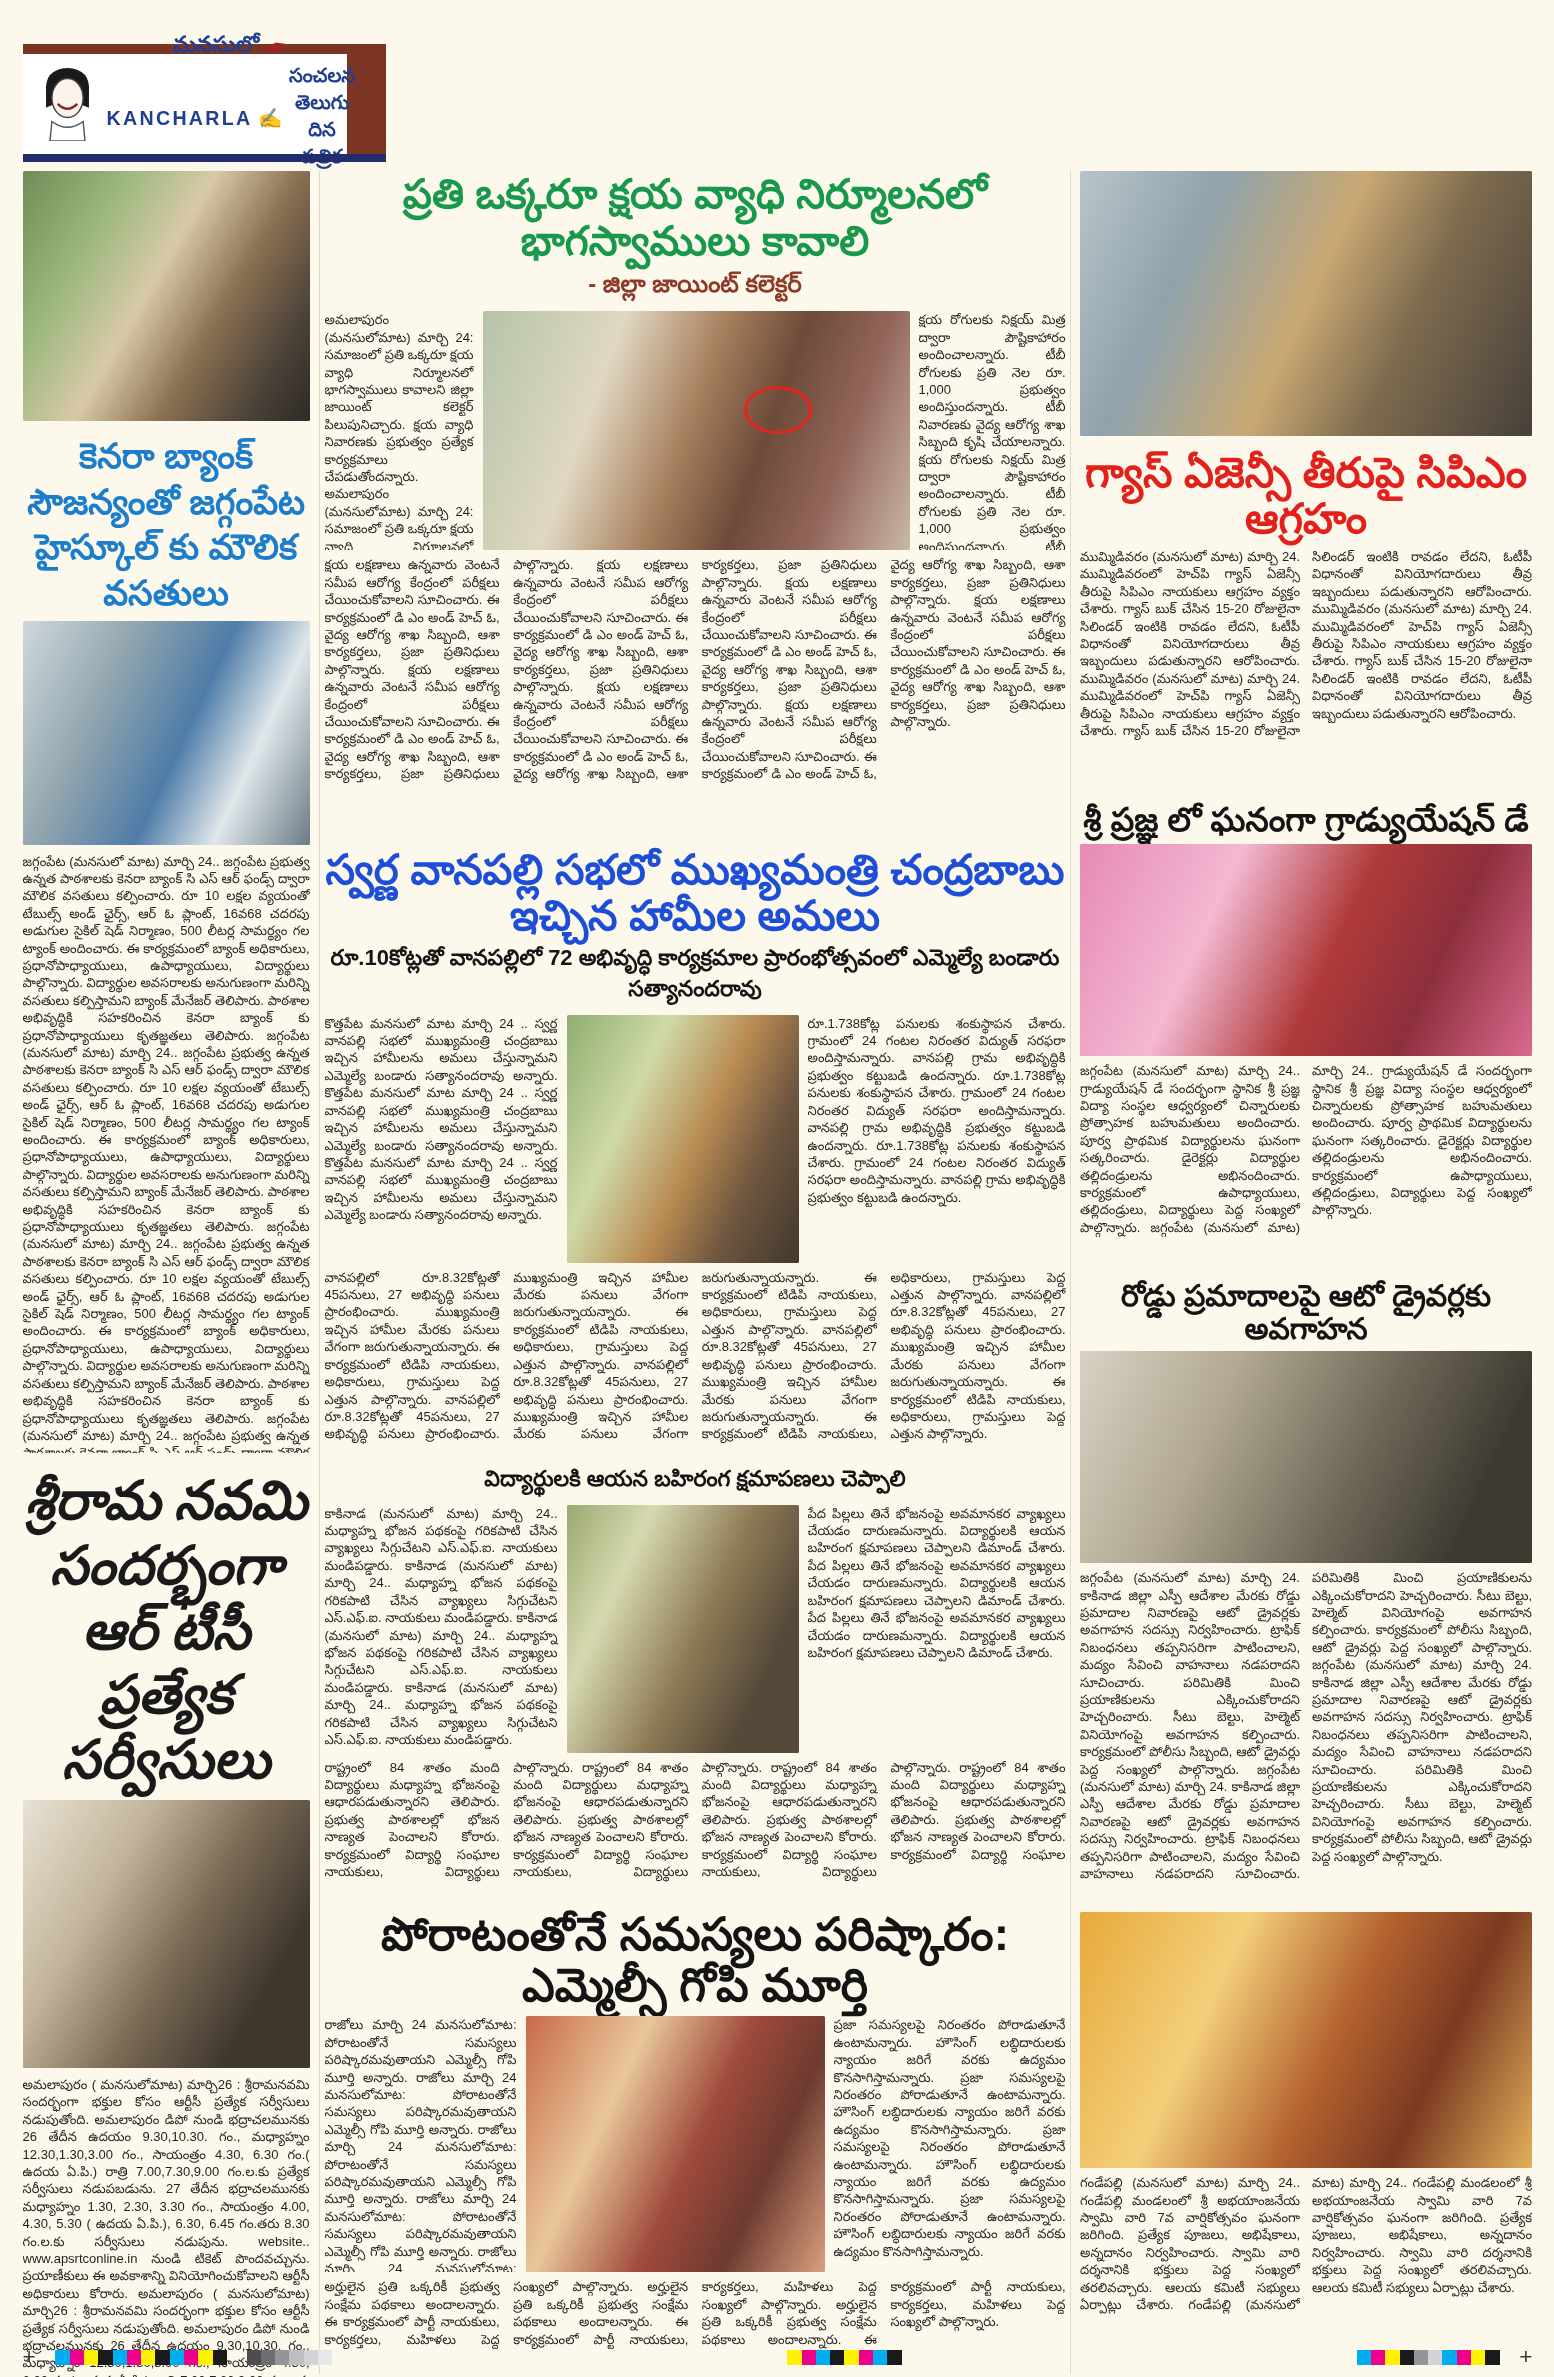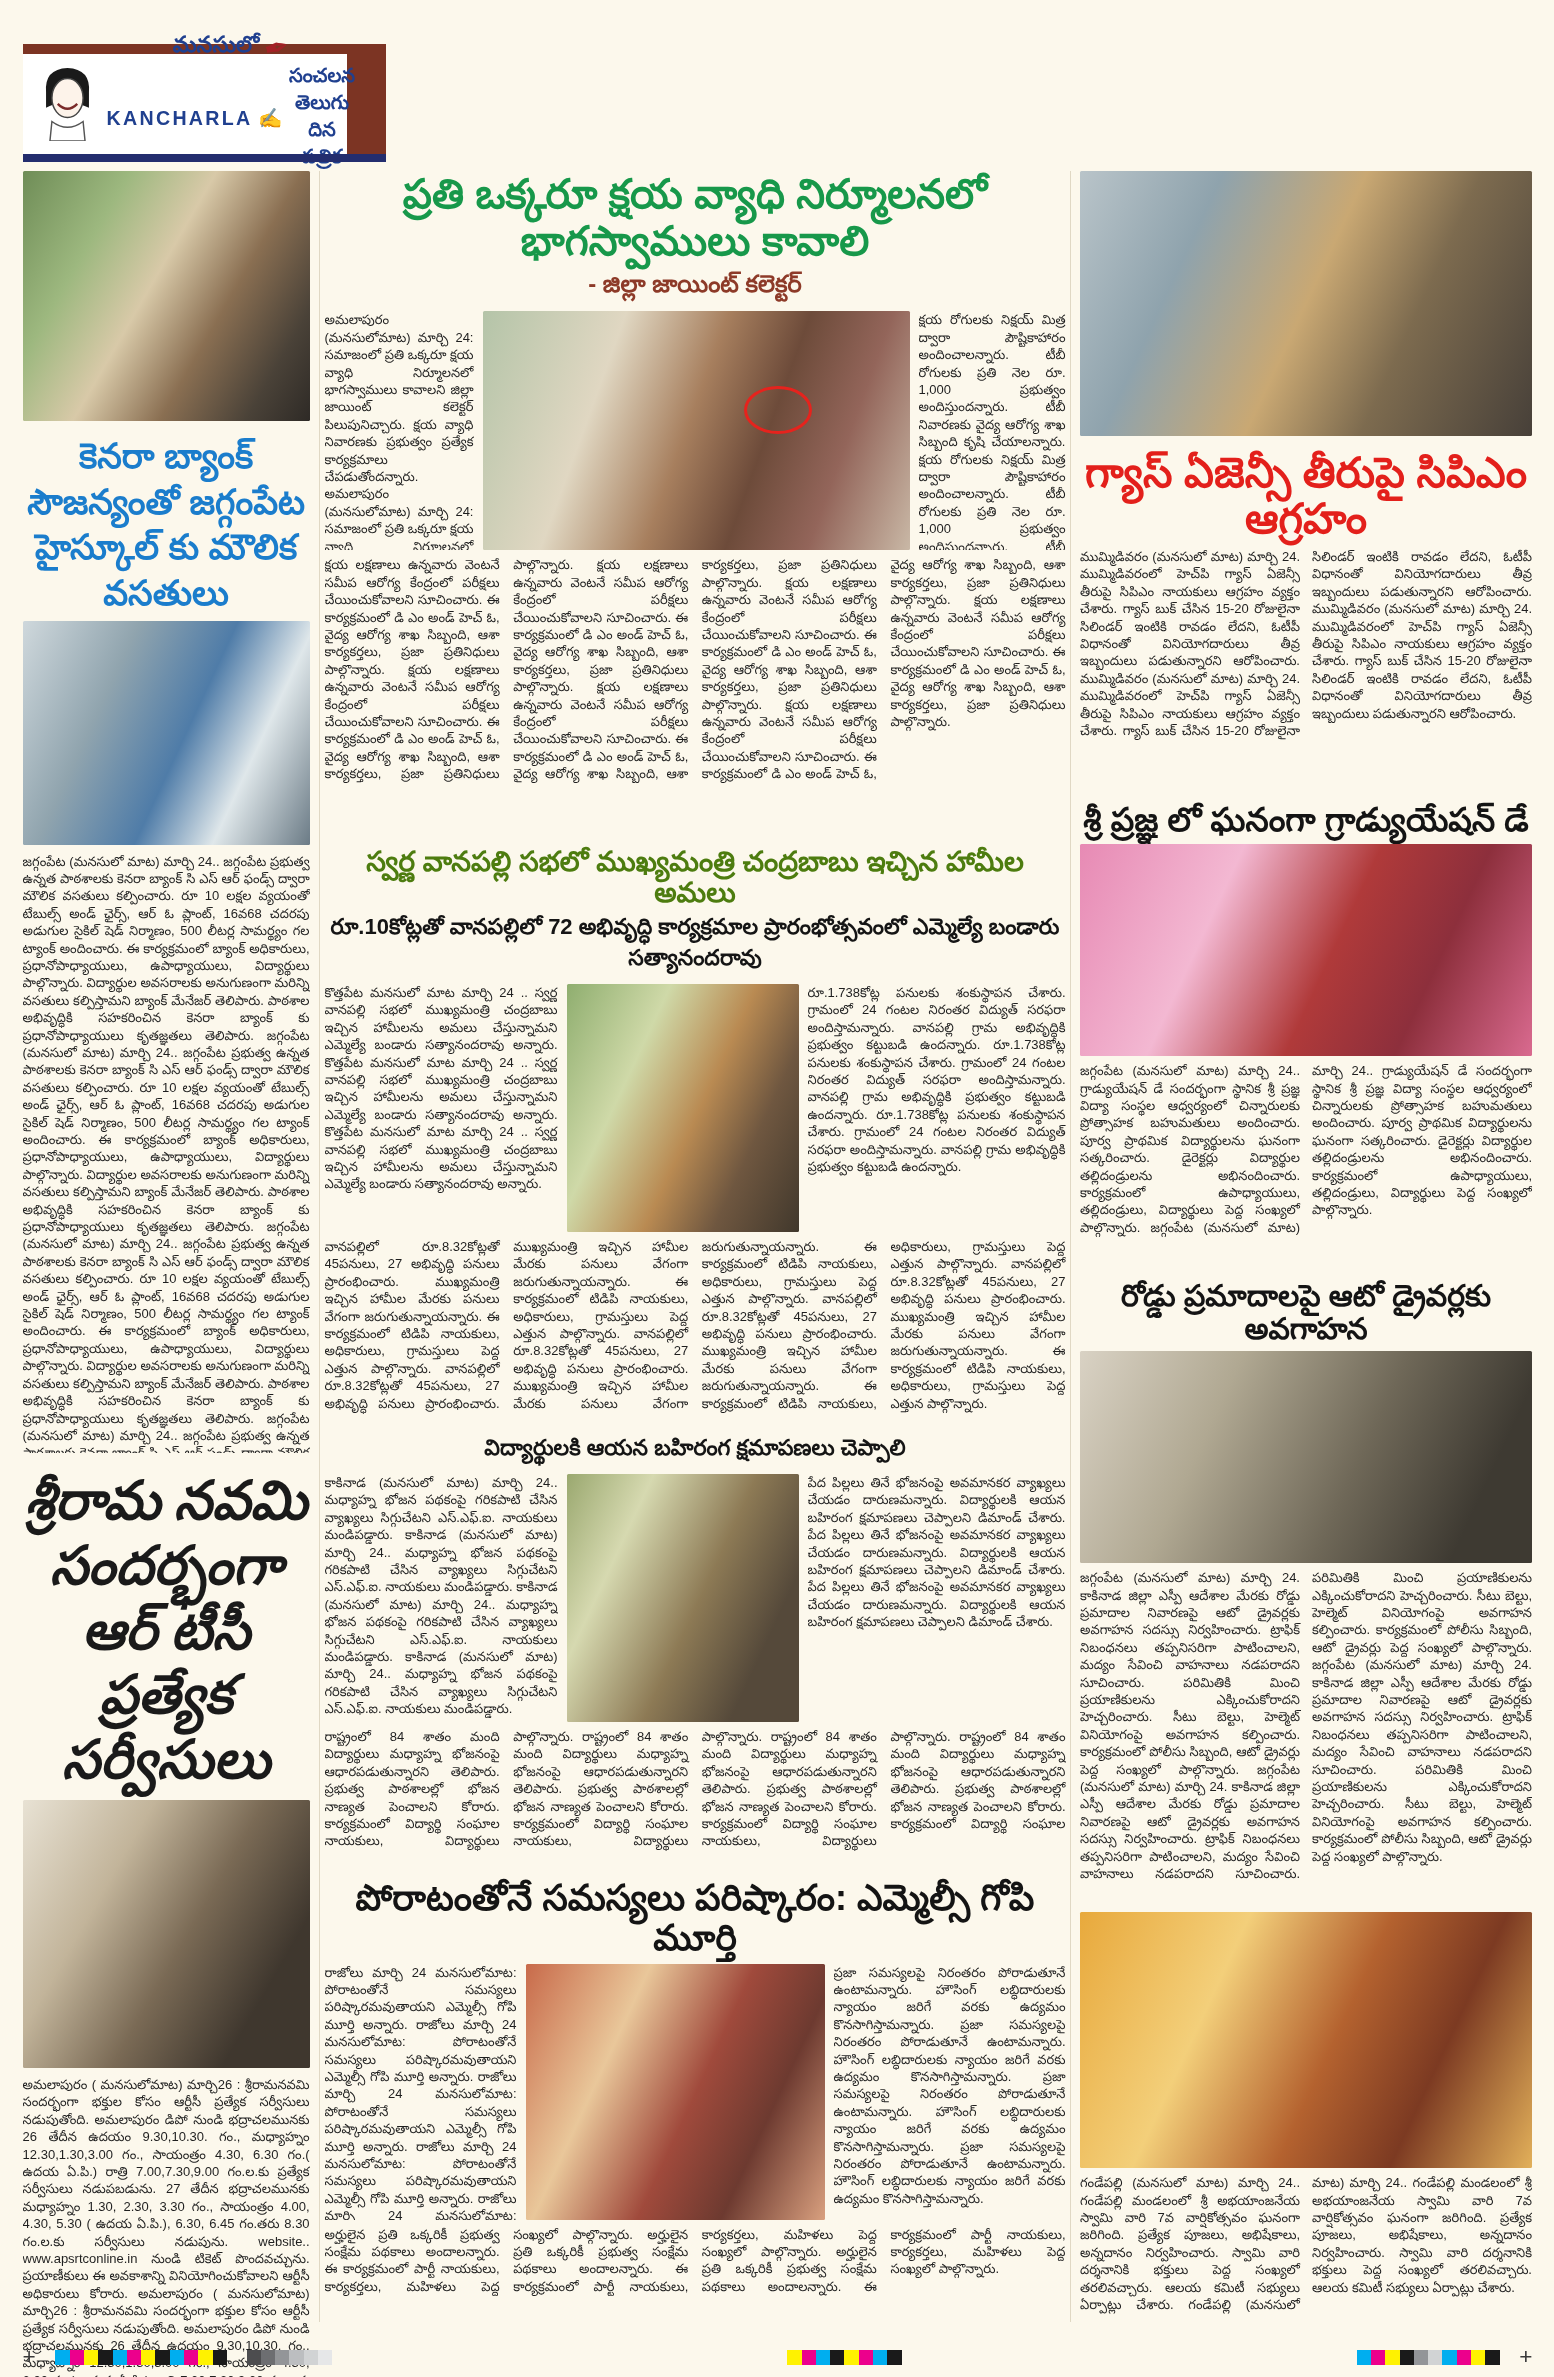--- a/index.html
+++ b/index.html
@@ -49,21 +49,21 @@
   .ph-grad    { background:linear-gradient(115deg,#e78ab4,#f3b8d2 30%,#b03a3a 55%,#8d2f3c 75%,#d96a8f); }
   .ph-room    { background:linear-gradient(115deg,#d9d2c4,#b0a892 30%,#6f6858 60%,#3e3a32 85%); }
   .ph-temple  { background:linear-gradient(115deg,#e8a93c,#f3cf7a 30%,#b4622f 55%,#7c3a22 75%,#e2b05a); }
   .red-circle { position:absolute; right:98px; top:75px; width:68px; height:48px; border:3px solid #e6231d; border-radius:50%; }
   
   .h-green  { color:#17984a; font-size:41px; font-weight:bold; text-align:center; line-height:1.15; }
   .h-maroon { color:#8d3a28; font-size:24px; font-weight:bold; text-align:center; margin:4.5px 0 7.5px; }
   .h-blue-left { color:#1b7dcc; font-size:35px; font-weight:bold; text-align:center; line-height:1.3; padding:6px 0; }
   .h-red    { color:#e3201b; font-size:42px; font-weight:bold; text-align:center; line-height:1.1; padding:7.5px 0 6px; }
   .h-black  { color:#141414; font-size:33px; font-weight:bold; text-align:center; line-height:1.1; padding:6px 0; }
-  .h-magenta{ color:#4d7c0f; font-size:28px; font-weight:bold; text-align:center; line-height:1.1; margin-top:10.5px; }
+  .h-magenta{ color:#1d4ed8; font-size:42px; font-weight:bold; text-align:center; line-height:1.1; margin-top:10.5px; }
   .h-blue2  { color:#1470b4; font-size:39px; font-weight:bold; text-align:center; line-height:1.1; margin-top:10.5px; }
   .h-script { font-family:"Liberation Serif", serif; font-style:italic; font-weight:bold; font-size:54px; color:#1a1a1a; text-align:center; line-height:1.2; padding:10.5px 0 7.5px; }
   .subhead  { color:#151515; font-size:22px; font-weight:bold; text-align:center; margin:6px 0 7.5px; }
   
   .body-txt { font-size:13px; line-height:1.34; text-align:justify; color:#1f1f1f; overflow:hidden; }
   .cols2 { column-count:2; column-gap:12px; }
   .cols4 { column-count:4; column-gap:13.5px; }
   .art-row { display:flex; gap:9px; margin-bottom:6px; }
   .mb8 { margin-bottom:6px; } .mb10 { margin-bottom:7.5px; } .mb14 { margin-bottom:10.5px; }
   .center-rule { border-left:0.8px solid #e0d8c4; border-right:0.8px solid #e0d8c4; }
@@ -142,21 +142,21 @@
       <div class="subhead">విద్యార్థులకి ఆయన బహిరంగ క్షమాపణలు చెప్పాలి</div>
       <div class="art-row" style="height:248px;">
         <div class="body-txt" style="flex:0 0 233px;">కాకినాడ (మనసులో మాట) మార్చి 24.. మధ్యాహ్న భోజన పథకంపై గరికపాటి చేసిన వ్యాఖ్యలు సిగ్గుచేటని ఎస్.ఎఫ్.ఐ. నాయకులు మండిపడ్డారు. కాకినాడ (మనసులో మాట) మార్చి 24.. మధ్యాహ్న భోజన పథకంపై గరికపాటి చేసిన వ్యాఖ్యలు సిగ్గుచేటని ఎస్.ఎఫ్.ఐ. నాయకులు మండిపడ్డారు. కాకినాడ (మనసులో మాట) మార్చి 24.. మధ్యాహ్న భోజన పథకంపై గరికపాటి చేసిన వ్యాఖ్యలు సిగ్గుచేటని ఎస్.ఎఫ్.ఐ. నాయకులు మండిపడ్డారు. కాకినాడ (మనసులో మాట) మార్చి 24.. మధ్యాహ్న భోజన పథకంపై గరికపాటి చేసిన వ్యాఖ్యలు సిగ్గుచేటని ఎస్.ఎఫ్.ఐ. నాయకులు మండిపడ్డారు.</div>
         <div class="photo ph-crowd" style="flex:0 0 232px; height:248px;"></div>
         <div class="body-txt" style="flex:1;">పేద పిల్లలు తినే భోజనంపై అవమానకర వ్యాఖ్యలు చేయడం దారుణమన్నారు. విద్యార్థులకి ఆయన బహిరంగ క్షమాపణలు చెప్పాలని డిమాండ్ చేశారు. పేద పిల్లలు తినే భోజనంపై అవమానకర వ్యాఖ్యలు చేయడం దారుణమన్నారు. విద్యార్థులకి ఆయన బహిరంగ క్షమాపణలు చెప్పాలని డిమాండ్ చేశారు. పేద పిల్లలు తినే భోజనంపై అవమానకర వ్యాఖ్యలు చేయడం దారుణమన్నారు. విద్యార్థులకి ఆయన బహిరంగ క్షమాపణలు చెప్పాలని డిమాండ్ చేశారు.</div>
       </div>
       <div class="body-txt cols4 mb14" style="height:134px;">రాష్ట్రంలో 84 శాతం మంది విద్యార్థులు మధ్యాహ్న భోజనంపై ఆధారపడుతున్నారని తెలిపారు. ప్రభుత్వ పాఠశాలల్లో భోజన నాణ్యత పెంచాలని కోరారు. కార్యక్రమంలో విద్యార్థి సంఘాల నాయకులు, విద్యార్థులు పాల్గొన్నారు. రాష్ట్రంలో 84 శాతం మంది విద్యార్థులు మధ్యాహ్న భోజనంపై ఆధారపడుతున్నారని తెలిపారు. ప్రభుత్వ పాఠశాలల్లో భోజన నాణ్యత పెంచాలని కోరారు. కార్యక్రమంలో విద్యార్థి సంఘాల నాయకులు, విద్యార్థులు పాల్గొన్నారు. రాష్ట్రంలో 84 శాతం మంది విద్యార్థులు మధ్యాహ్న భోజనంపై ఆధారపడుతున్నారని తెలిపారు. ప్రభుత్వ పాఠశాలల్లో భోజన నాణ్యత పెంచాలని కోరారు. కార్యక్రమంలో విద్యార్థి సంఘాల నాయకులు, విద్యార్థులు పాల్గొన్నారు. రాష్ట్రంలో 84 శాతం మంది విద్యార్థులు మధ్యాహ్న భోజనంపై ఆధారపడుతున్నారని తెలిపారు. ప్రభుత్వ పాఠశాలల్లో భోజన నాణ్యత పెంచాలని కోరారు. కార్యక్రమంలో విద్యార్థి సంఘాల నాయకులు, విద్యార్థులు పాల్గొన్నారు.</div>
     </div>
 
     <div>
-      <div class="h-black" style="font-size:36px;">పోరాటంతోనే సమస్యలు పరిష్కారం: ఎమ్మెల్సీ గోపి మూర్తి</div>
+      <div class="h-black" style="font-size:46px;">పోరాటంతోనే సమస్యలు పరిష్కారం: ఎమ్మెల్సీ గోపి మూర్తి</div>
       <div class="art-row" style="height:256px;">
         <div class="body-txt" style="flex:0 0 192px;">రాజోలు మార్చి 24 మనసులోమాట: పోరాటంతోనే సమస్యలు పరిష్కారమవుతాయని ఎమ్మెల్సీ గోపి మూర్తి అన్నారు. రాజోలు మార్చి 24 మనసులోమాట: పోరాటంతోనే సమస్యలు పరిష్కారమవుతాయని ఎమ్మెల్సీ గోపి మూర్తి అన్నారు. రాజోలు మార్చి 24 మనసులోమాట: పోరాటంతోనే సమస్యలు పరిష్కారమవుతాయని ఎమ్మెల్సీ గోపి మూర్తి అన్నారు. రాజోలు మార్చి 24 మనసులోమాట: పోరాటంతోనే సమస్యలు పరిష్కారమవుతాయని ఎమ్మెల్సీ గోపి మూర్తి అన్నారు. రాజోలు మార్చి 24 మనసులోమాట: పోరాటంతోనే సమస్యలు పరిష్కారమవుతాయని ఎమ్మెల్సీ గోపి మూర్తి అన్నారు.</div>
         <div class="photo ph-flags" style="flex:0 0 299px; height:256px;"></div>
         <div class="body-txt" style="flex:1;">ప్రజా సమస్యలపై నిరంతరం పోరాడుతూనే ఉంటామన్నారు. హౌసింగ్ లబ్ధిదారులకు న్యాయం జరిగే వరకు ఉద్యమం కొనసాగిస్తామన్నారు. ప్రజా సమస్యలపై నిరంతరం పోరాడుతూనే ఉంటామన్నారు. హౌసింగ్ లబ్ధిదారులకు న్యాయం జరిగే వరకు ఉద్యమం కొనసాగిస్తామన్నారు. ప్రజా సమస్యలపై నిరంతరం పోరాడుతూనే ఉంటామన్నారు. హౌసింగ్ లబ్ధిదారులకు న్యాయం జరిగే వరకు ఉద్యమం కొనసాగిస్తామన్నారు. ప్రజా సమస్యలపై నిరంతరం పోరాడుతూనే ఉంటామన్నారు. హౌసింగ్ లబ్ధిదారులకు న్యాయం జరిగే వరకు ఉద్యమం కొనసాగిస్తామన్నారు.</div>
       </div>
       <div class="body-txt cols4" style="height:96px;">అర్హులైన ప్రతి ఒక్కరికీ ప్రభుత్వ సంక్షేమ పథకాలు అందాలన్నారు. ఈ కార్యక్రమంలో పార్టీ నాయకులు, కార్యకర్తలు, మహిళలు పెద్ద సంఖ్యలో పాల్గొన్నారు. అర్హులైన ప్రతి ఒక్కరికీ ప్రభుత్వ సంక్షేమ పథకాలు అందాలన్నారు. ఈ కార్యక్రమంలో పార్టీ నాయకులు, కార్యకర్తలు, మహిళలు పెద్ద సంఖ్యలో పాల్గొన్నారు. అర్హులైన ప్రతి ఒక్కరికీ ప్రభుత్వ సంక్షేమ పథకాలు అందాలన్నారు. ఈ కార్యక్రమంలో పార్టీ నాయకులు, కార్యకర్తలు, మహిళలు పెద్ద సంఖ్యలో పాల్గొన్నారు.</div>
     </div>
   </div>
 
   <div class="col-right">

